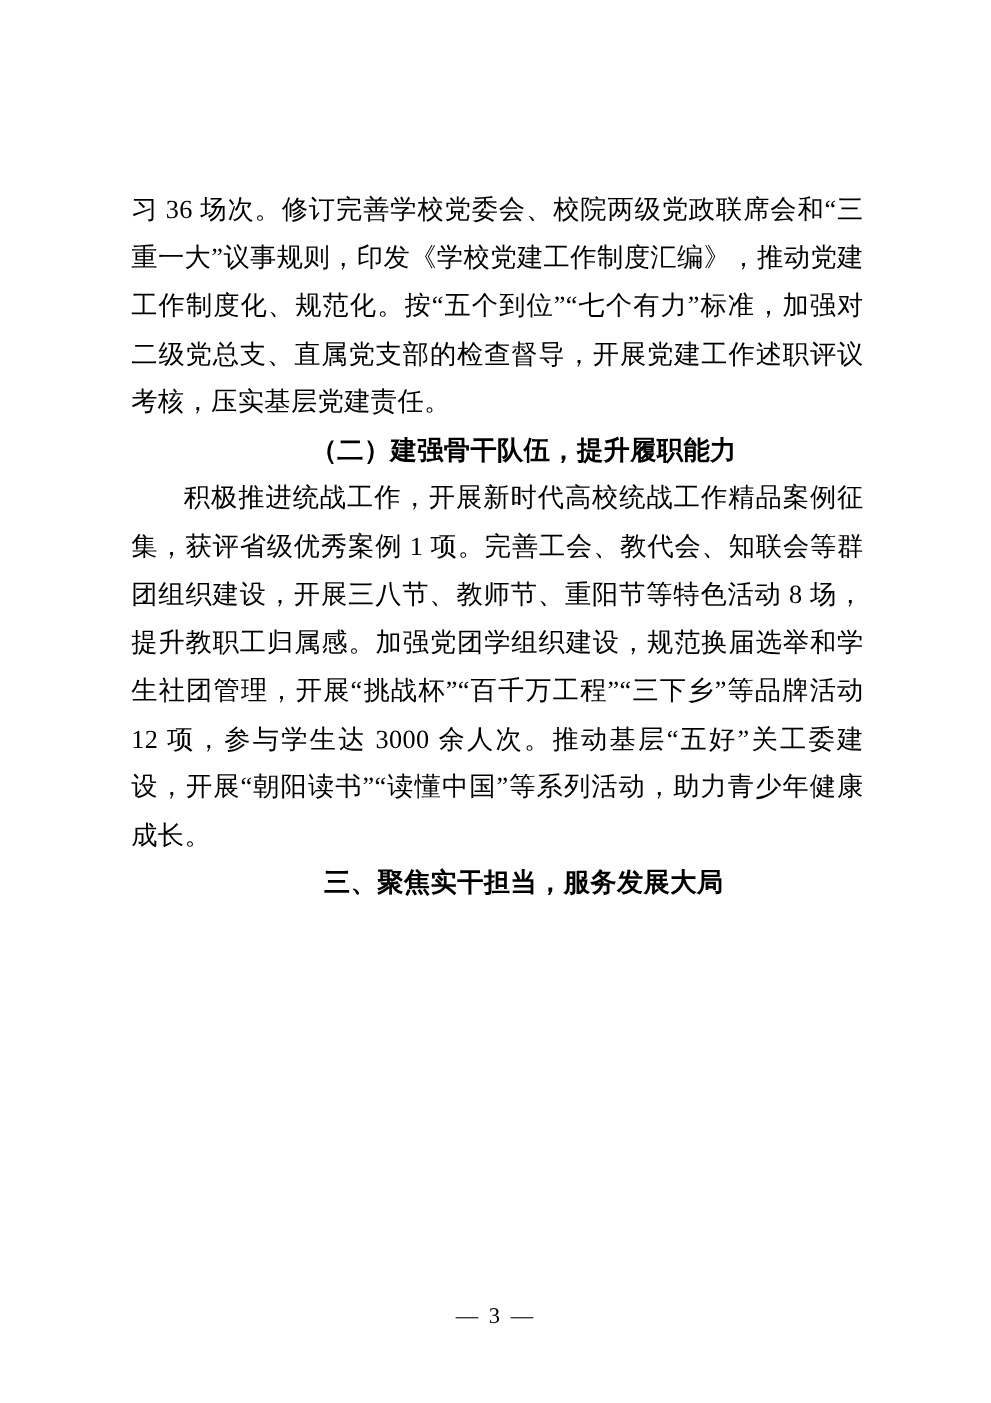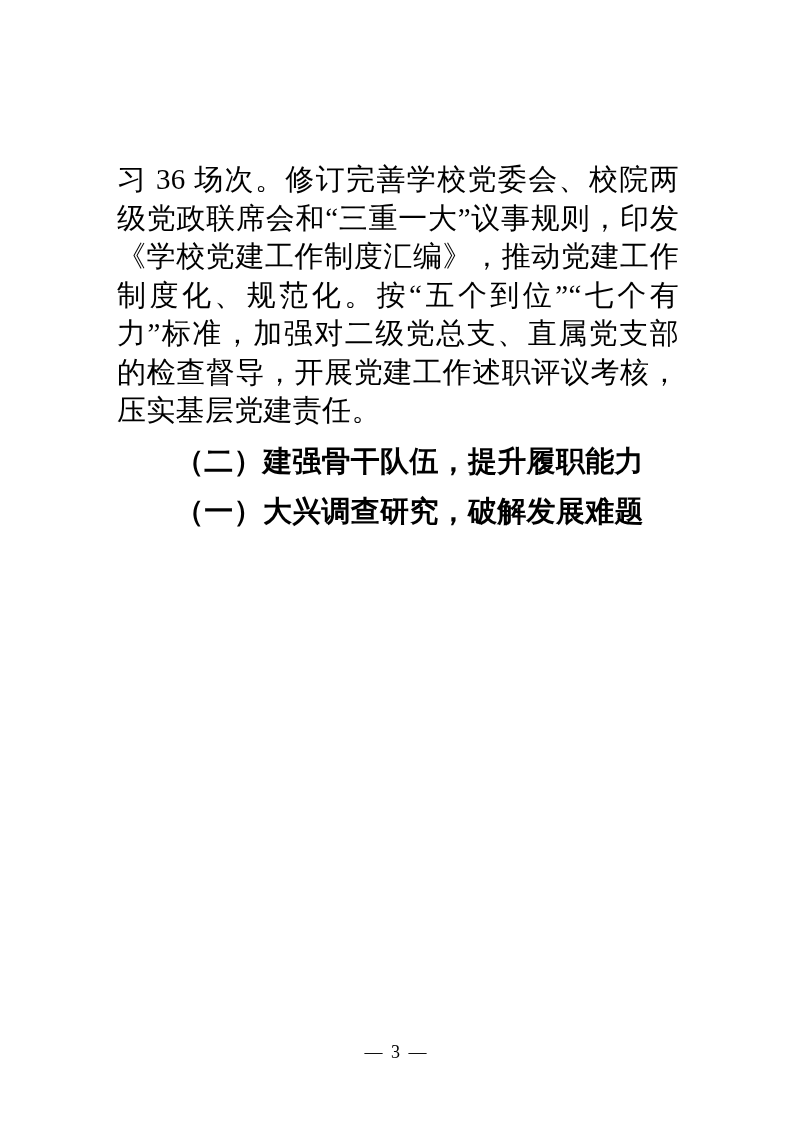--- a/index.html
+++ b/index.html
@@ -16,55 +16,56 @@
     font-family: "Liberation Serif", "DejaVu Serif", serif;
     color: #000000;
   }
   .content {
     position: absolute;
     top: 148px;
     left: 105px;
     width: 586px;
   }
   .content p {
-    margin: 12px;
+    margin: 0;
     padding: 0;
-    font-size: 29px;
+    font-size: 21px;
     line-height: 38.5px;
     text-align: justify;
     letter-spacing: 0.3px;
   }
   .content p.continuation {
     text-indent: 0;
   }
   .content p.body {
     text-indent: 2em;
   }
   .content p.heading {
     font-weight: bold;
     text-indent: 2em;
-    text-align: left;
+    text-align: center;
   }
   .footer {
     position: absolute;
     left: 0;
     bottom: 58px;
     width: 100%;
     text-align: center;
     font-size: 18px;
     line-height: 24px;
     letter-spacing: 2px;
     color: #000000;
   }
 </style>
 </head>
 <body>
 
 <div class="page">
   <div class="content" id="doc-body">
       <p class="continuation">习 36 场次。修订完善学校党委会、校院两级党政联席会和“三重一大”议事规则，印发《学校党建工作制度汇编》，推动党建工作制度化、规范化。按“五个到位”“七个有力”标准，加强对二级党总支、直属党支部的检查督导，开展党建工作述职评议考核，压实基层党建责任。</p>
       <p class="heading">（二）建强骨干队伍，提升履职能力</p>
-      <p class="heading">（一）大兴调查研究，破解发展难题</p>
+      <p class="body">积极推进统战工作，开展新时代高校统战工作精品案例征集，获评省级优秀案例 1 项。完善工会、教代会、知联会等群团组织建设，开展三八节、教师节、重阳节等特色活动 8 场，提升教职工归属感。加强党团学组织建设，规范换届选举和学生社团管理，开展“挑战杯”“百千万工程”“三下乡”等品牌活动 12 项，参与学生达 3000 余人次。推动基层“五好”关工委建设，开展“朝阳读书”“读懂中国”等系列活动，助力青少年健康成长。</p>
+      <p class="heading">三、聚焦实干担当，服务发展大局</p>
     </div>
   <div class="footer">
     <span>— 3 —</span>
   </div>
 </div>
 
 </body></html>

